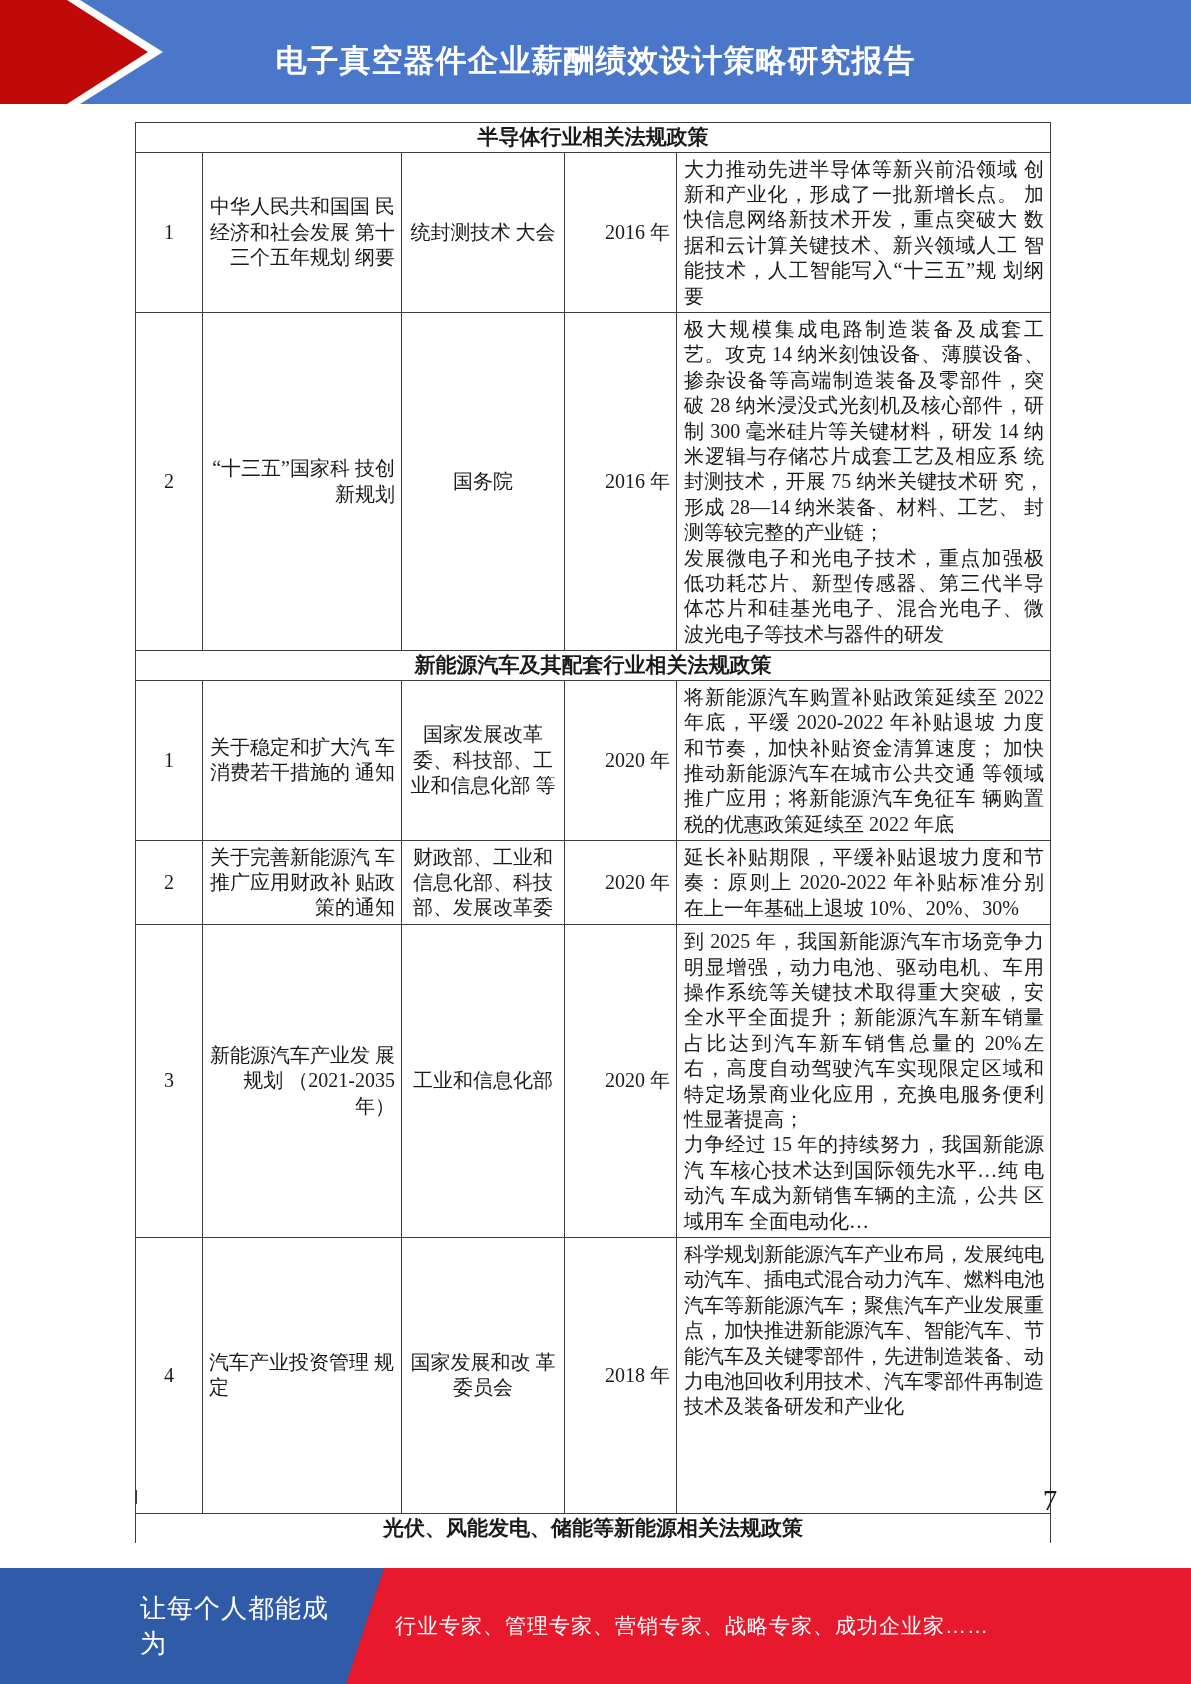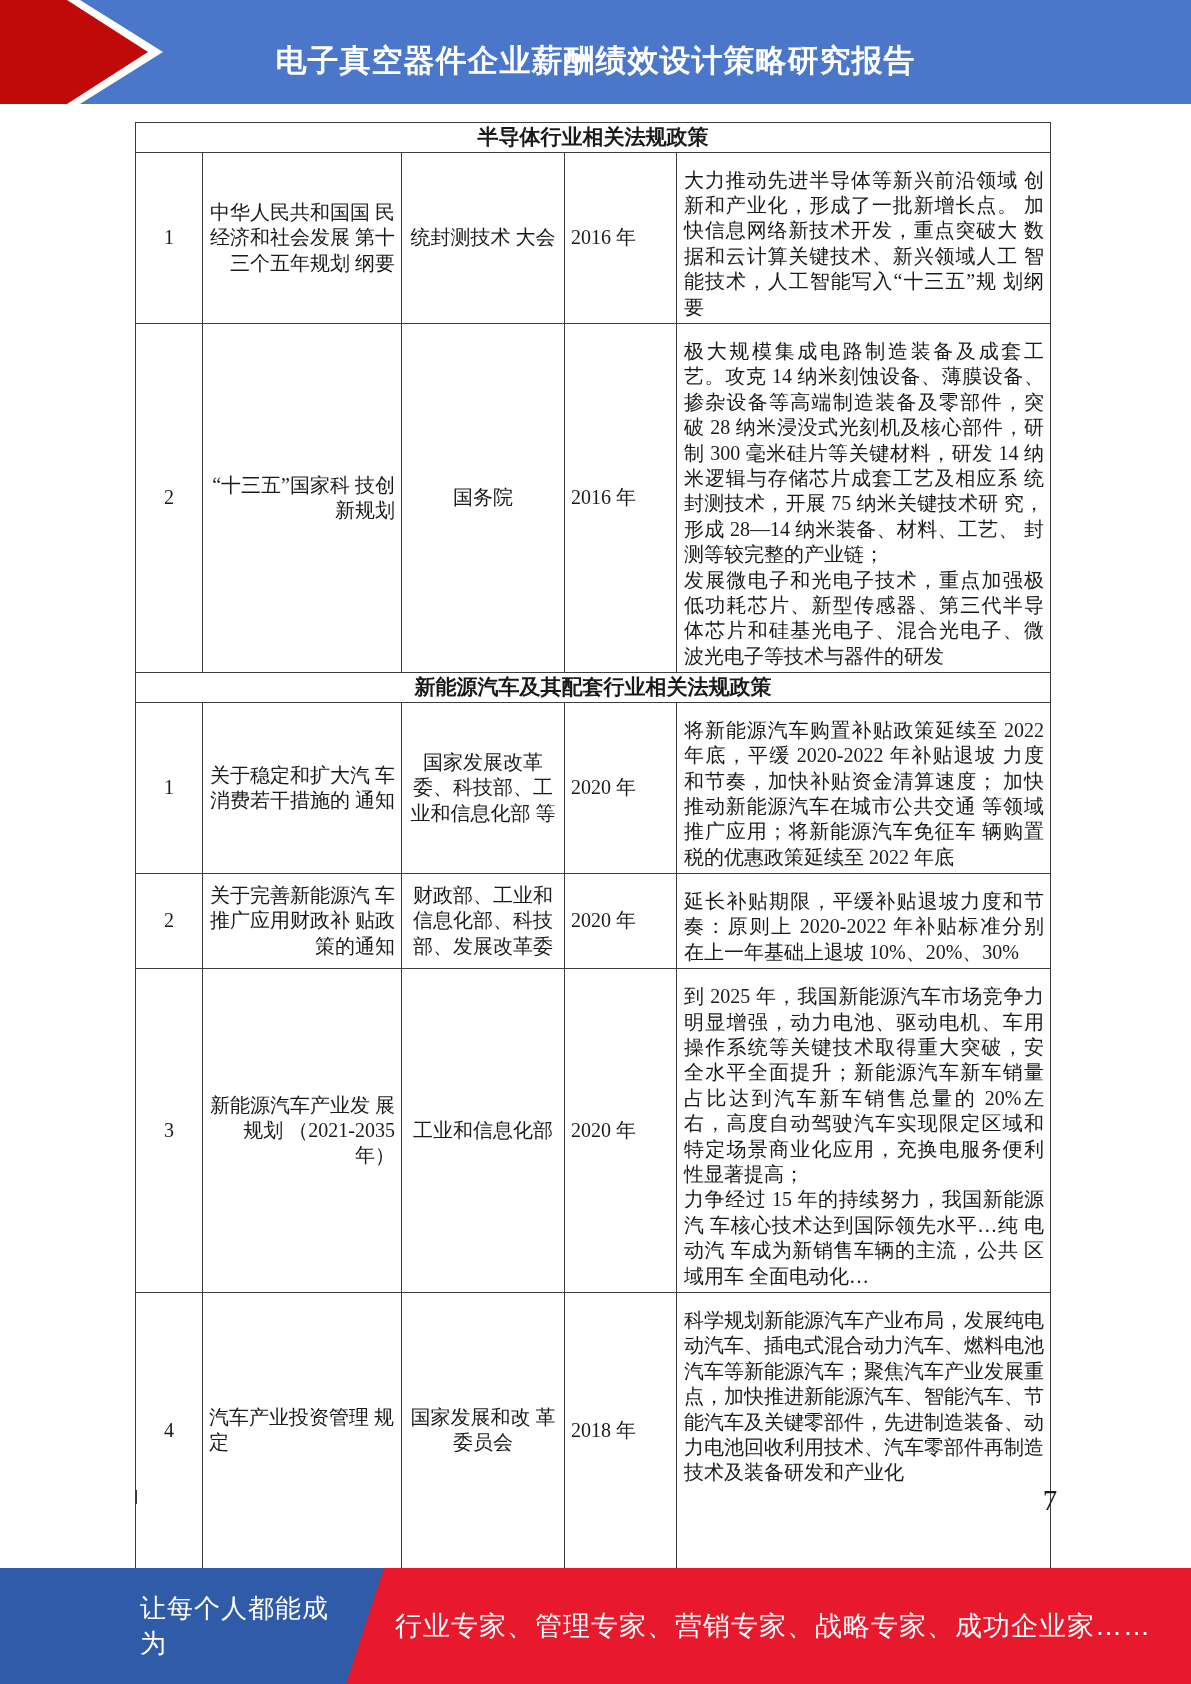--- a/index.html
+++ b/index.html
@@ -42,26 +42,26 @@
   }
   .sec-row td{
     text-align:center;
     font-family:"Liberation Sans","DejaVu Sans",sans-serif;
     font-weight:700;font-size:21px;
     padding:1px 4px;
   }
   td.c-num{text-align:center;}
   td.c-name{text-align:right;}
   td.c-issuer{text-align:center;}
-  td.c-year{text-align:left;white-space:nowrap;margin-top:10px;}
+  td.c-year{text-align:right;white-space:nowrap;margin-top:10px;}
   td.c-content{
     text-align:justify;
     vertical-align:top;
     white-space:pre-line;
-    padding:15px 6px 3px 7px;
+    padding:4px 6px 3px 7px;
     margin-top:48px;
   }
   td.ta-left{text-align:left;}
   .doc-table tr:last-child td{border-bottom:none;}
   .table-stub{
     position:absolute;left:135px;top:1490px;width:1.5px;height:14px;
     background:#3d3d3d;
   }
 
   
@@ -84,21 +84,21 @@
   .footer-left-text{
     position:absolute;left:140px;top:0;height:116px;width:215px;
     display:flex;align-items:center;
     color:#ffffff;font-size:26px;
     font-family:Liberation Serif, serif;
     letter-spacing:1px;
   }
   .footer-right-text{
     position:absolute;left:395px;top:0;height:116px;right:40px;
     display:flex;align-items:center;
-    color:#ffffff;font-size:27px;
+    color:#ffffff;font-size:21px;
     font-family:"Liberation Sans","DejaVu Sans",sans-serif;
     letter-spacing:1px;
   }
 </style>
 </head>
 <body>
 
 <div class="page">
 
   <div class="banner">

